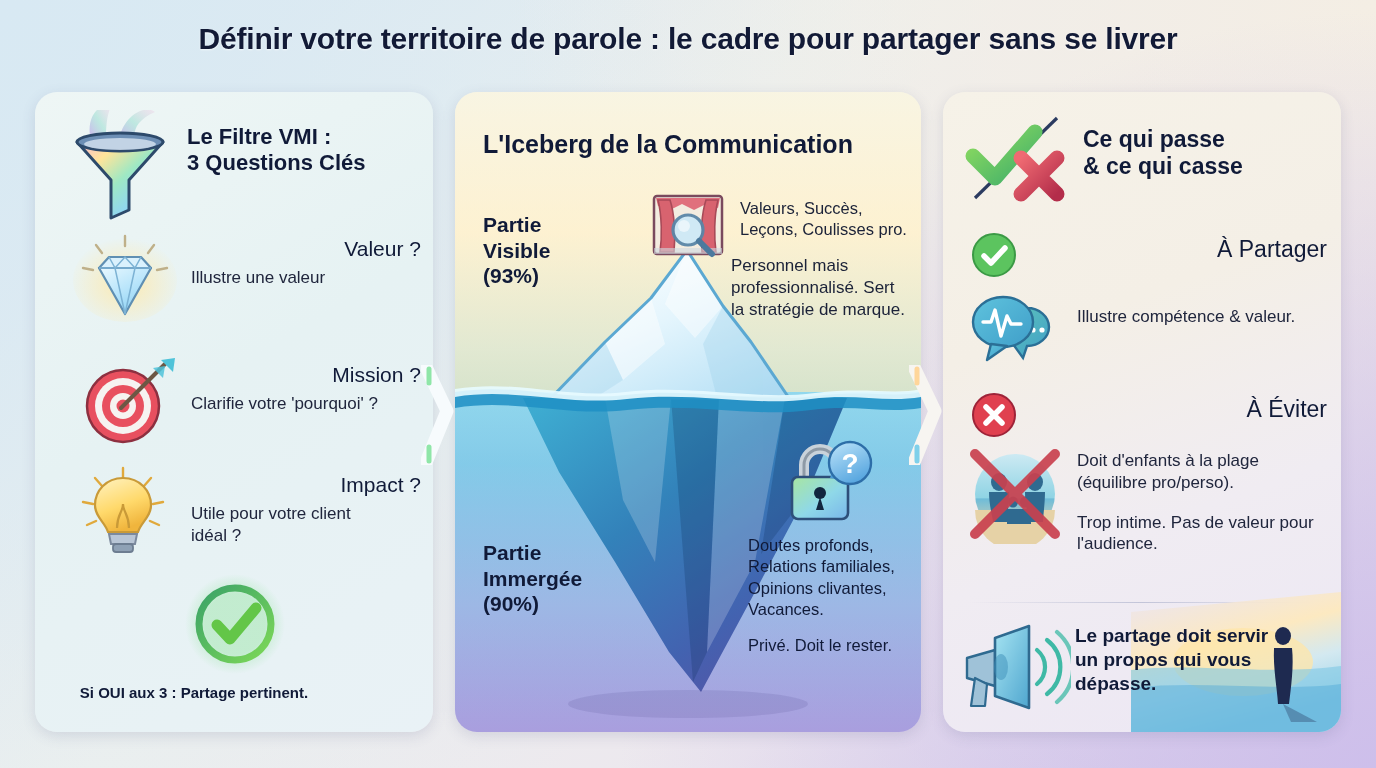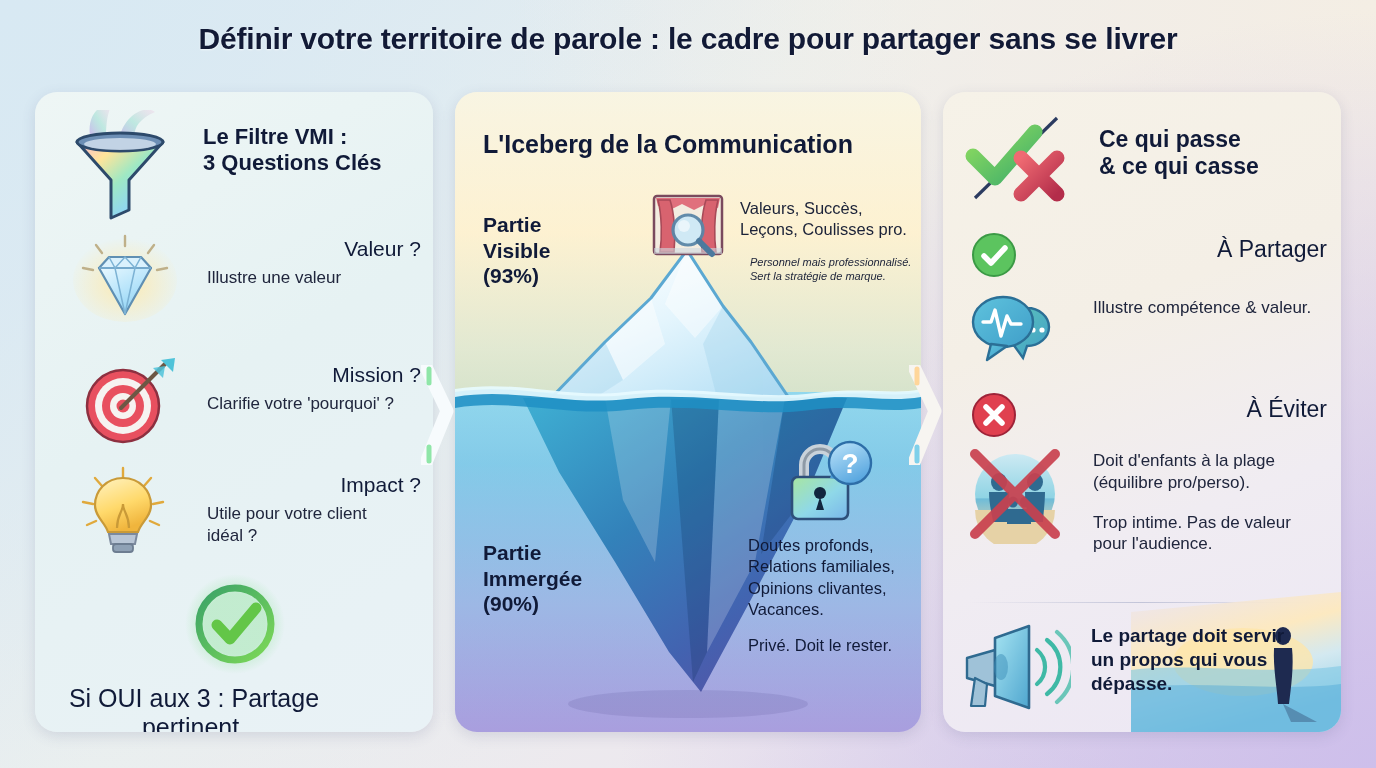--- a/index.html
+++ b/index.html
@@ -34,47 +34,47 @@
   #panel-right { left:943px; width:398px;
     background:linear-gradient(160deg,#f6f2e8 0%,#f4efe6 35%,#f0ecf2 65%,#ece7f4 100%); }
 
   
   .chev { position:absolute; top:365px; width:38px; height:100px; z-index:5; }
   #chev-1 { left:421px; }
   #chev-2 { left:909px; }
   .chev svg { display:block; }
 
   
-  .row { position:absolute; display:flex; align-items:flex-start;gap:16px; }
+  .row { position:absolute; display:flex; align-items:flex-start; }
   .ico { flex:0 0 auto; position:relative; }
   .txt { flex:1 1 auto; }
   h2.hd { font-size:22px; font-weight:bold; color:#101a38; line-height:1.18; }
   h3.sh { font-size:21px; font-weight:normal; color:#101a38; line-height:1.2;text-align:right; }
   p.bd  { font-size:17px; color:#20263d; line-height:1.28; font-weight:400; }
   .strong-note { font-size:19px; font-weight:bold; color:#101a38; line-height:1.25; }
 
   
   #row-vmi    { left:30px; top:18px;  width:356px; }
   #row-valeur { left:30px; top:138px; width:356px; }
   #row-mission{ left:30px; top:262px; width:356px; }
   #row-impact { left:30px; top:370px; width:356px; }
   #check-big  { position:absolute; left:148px; top:480px; }
   #left-foot  { position:absolute; left:0; top:592px; width:318px; text-align:center;
-                font-size:25px; font-weight:normal; color:#101a38; }
+                font-size:15px; font-weight:bold; color:#101a38; }
 
   
   #mid-title { position:absolute; left:28px; top:38px; width:410px;
                font-size:25px; font-weight:bold; color:#101a38; }
   #mid-vis-label { position:absolute; left:28px; top:120px; font-size:21px;
                font-weight:bold; color:#101a38; line-height:1.22; }
   #mid-vis-ico { position:absolute; left:195px; top:98px; }
   #mid-vis-t1 { position:absolute; left:285px; top:106px; width:180px;
                font-size:16.5px; color:#1b2238; line-height:1.3; }
-  #mid-vis-t2 { position:absolute; left:295px; top:163px; width:180px;
-               font-size:11px; color:#1b2238; line-height:1.3;font-style:italic; }
+  #mid-vis-t2 { position:absolute; left:276px; top:163px; width:180px;
+               font-size:17px; color:#1b2238; line-height:1.3; }
   #mid-sub-label { position:absolute; left:28px; top:448px; font-size:21px;
                font-weight:bold; color:#101a38; line-height:1.22; }
   #mid-sub-ico { position:absolute; left:323px; top:348px; }
   #mid-sub-t1 { position:absolute; left:293px; top:443px; width:175px;
                font-size:16.5px; color:#101a38; line-height:1.3; }
   #mid-sub-t2 { position:absolute; left:293px; top:543px; width:175px;
                font-size:16.5px; color:#101a38; line-height:1.3; }
   #iceberg-wrap { position:absolute; left:0; top:0; width:466px; height:640px; }
 
   
@@ -414,21 +414,21 @@
         </defs>
         <path d="M66 24 A22 19 0 1 1 66 62 L62 74 L52 60 A22 19 0 0 1 66 24 Z" fill="url(#bub2)" stroke="#2b6f96" stroke-width="2.4"></path>
         <circle cx="72" cy="46" r="2.6" fill="#fff"></circle>
           <circle cx="81" cy="46" r="2.6" fill="#fff"></circle>
         <ellipse cx="42" cy="38" rx="30" ry="25" fill="url(#bub1)" stroke="#2b6f96" stroke-width="2.4"></ellipse>
         <path d="M30 60 L26 76 L46 62 Z" fill="url(#bub1)" stroke="#2b6f96" stroke-width="2.4" stroke-linejoin="round"></path>
         <path d="M22 38 L30 38 L34 26 L40 52 L46 32 L50 40 L60 40" fill="none" stroke="#ffffff" stroke-width="3.4" stroke-linecap="round" stroke-linejoin="round"></path>
       </svg>
     </div>
     <div class="txt" style="padding-left:4px;padding-top:4px;">
-      <p class="bd" style="margin-top:9px;">Illustre compétence &amp; valeur.</p>
+      <p class="bd" style="margin-top:18px;">Illustre compétence &amp; valeur.</p>
     </div>
   </div>
 
   <div class="row" id="row-aevit">
     <div class="ico" style="width:66px;height:46px;padding-left:10px;">
       <svg width="46" height="46" viewBox="0 0 46 46">
         <circle cx="23" cy="23" r="21" fill="#e0404f" stroke="#9e2338" stroke-width="2"></circle>
         <path d="M15 15 L31 31 M31 15 L15 31" stroke="#ffffff" stroke-width="5.5" stroke-linecap="round"></path>
       </svg>
     </div>

